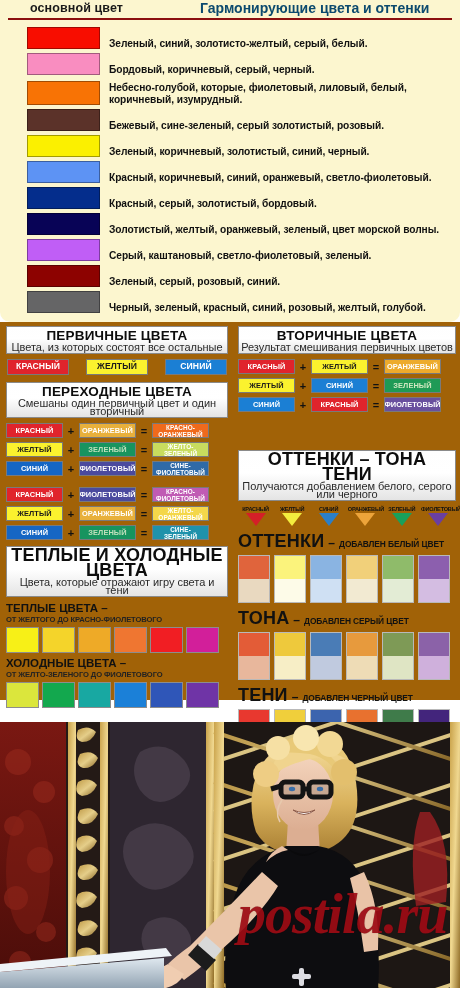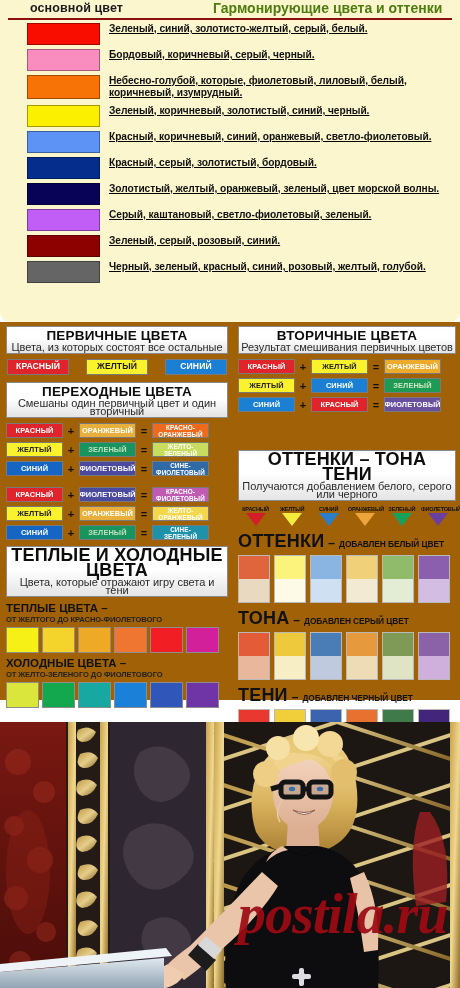--- a/index.html
+++ b/index.html
@@ -25,28 +25,27 @@
     height:18px;
     border-bottom:2px solid #8b0f0f;
     margin:0 2px 3px 2px;
   }
   .h-left{
     position:absolute;left:22px;top:1px;
     font-size:12.5px;font-weight:bold;color:#1a1a1a;
     letter-spacing:.1px;
   }
   .h-right{
-    position:absolute;left:205px;top:0px;
-    font-size:14px;font-weight:bold;color:#4d7c0f;
+    position:absolute;left:192px;top:0px;
+    font-size:14px;font-weight:bold;color:#0c4a6e;
     letter-spacing:0px;
   }
   .hrow{
-    display:flex;align-items:flex-start;
+    display:flex;align-items:flex-end;
     height:26px;
-    text-decoration:underline;
   }
   .hrow .sw{
     width:73px;min-width:73px;height:22px;
     margin-left:21px;margin-right:9px;
     border:1px solid rgba(0,0,0,.35);
     box-sizing:border-box;
   }
   .hrow .txt{
     font-size:10.2px;font-weight:bold;color:#111;
     line-height:11.5px;
@@ -184,20 +183,24 @@
           <div class="sw" style="background: rgb(248, 13, 0);"></div>
           <div class="txt">Зеленый, синий, золотисто-желтый, серый, белый.</div>
         </div>
         <div class="hrow">
           <div class="sw" style="background: rgb(249, 141, 192);"></div>
           <div class="txt">Бордовый, коричневый, серый, черный.</div>
         </div>
         <div class="hrow tall">
           <div class="sw" style="background: rgb(248, 115, 5);"></div>
           <div class="txt">Небесно-голубой, которые, фиолетовый, лиловый, белый, коричневый, изумрудный.</div>
+        </div>
+        <div class="hrow">
+          <div class="sw" style="background: rgb(91, 50, 41);"></div>
+          <div class="txt">Бежевый, сине-зеленый, серый золотистый, розовый.</div>
         </div>
         <div class="hrow">
           <div class="sw" style="background: rgb(251, 240, 0);"></div>
           <div class="txt">Зеленый, коричневый, золотистый, синий, черный.</div>
         </div>
         <div class="hrow">
           <div class="sw" style="background: rgb(93, 147, 244);"></div>
           <div class="txt">Красный, коричневый, синий, оранжевый, светло-фиолетовый.</div>
         </div>
         <div class="hrow">

